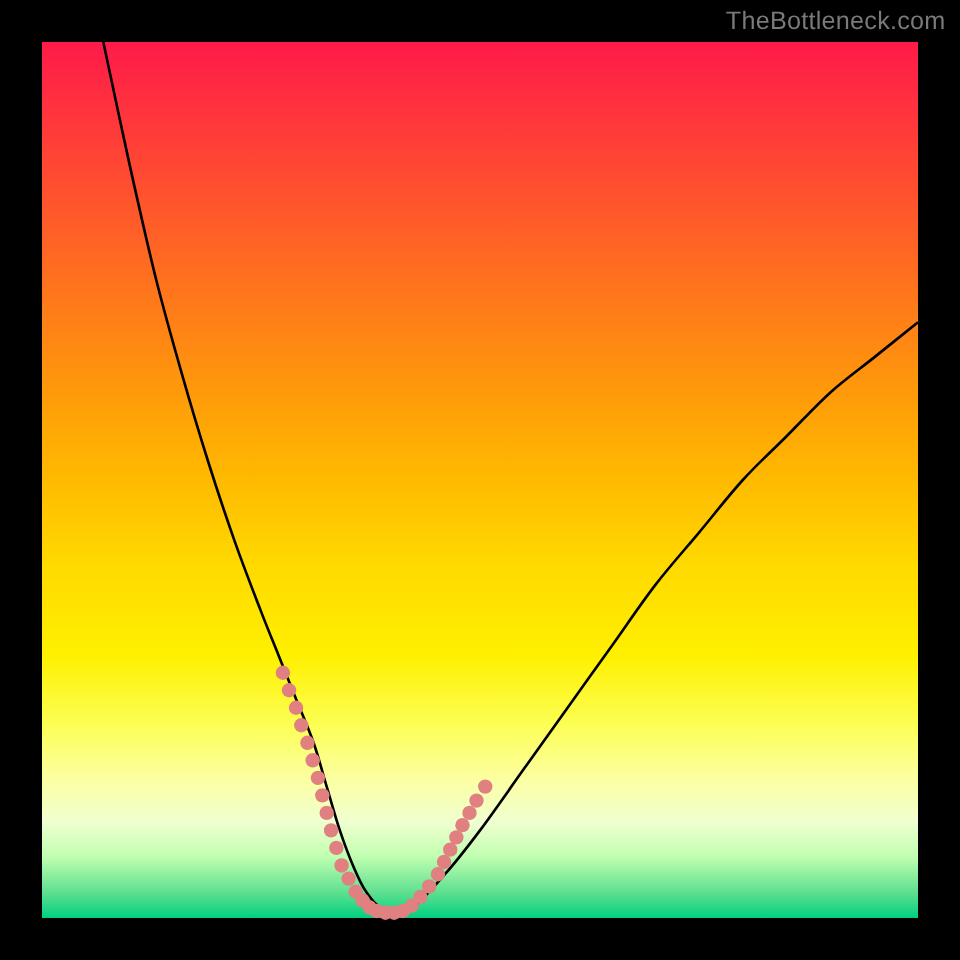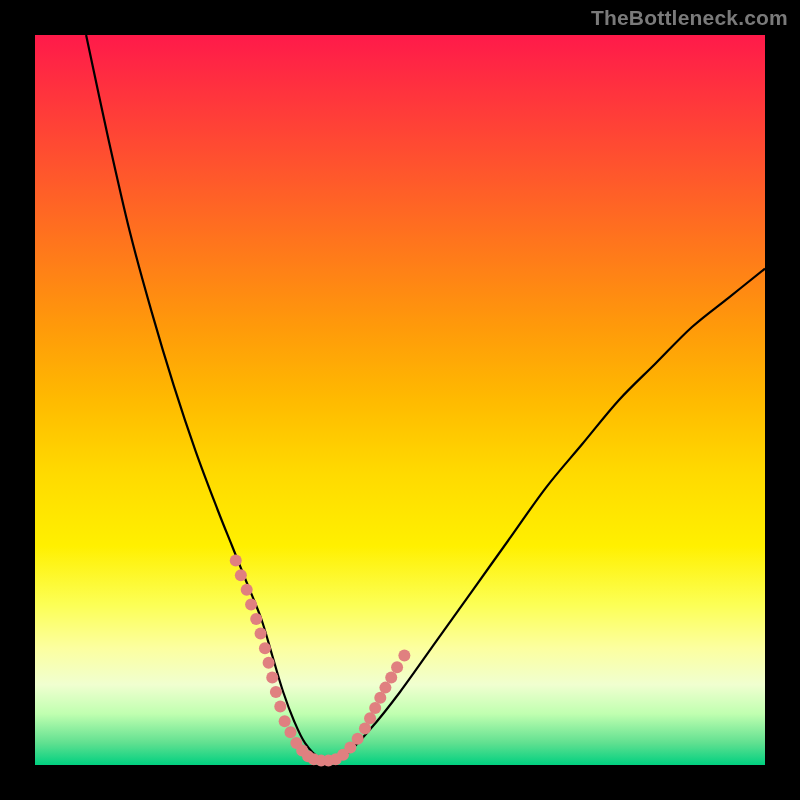--- a/index.html
+++ b/index.html
@@ -33,21 +33,21 @@
       #60e090 97%,
       #00d080 100%
     );
   }
   .watermark {
     position: absolute;
     top: 6px;
     right: 12px;
     color: #7a7a7a;
     font-size: 21px;
-    font-weight: 700;
+    font-weight: 400;
     letter-spacing: 0.2px;
     z-index: 10;
   }
   svg.curve {
     position: absolute;
     left: 0;
     top: 0;
     width: 730px;
     height: 730px;
     overflow: visible;

